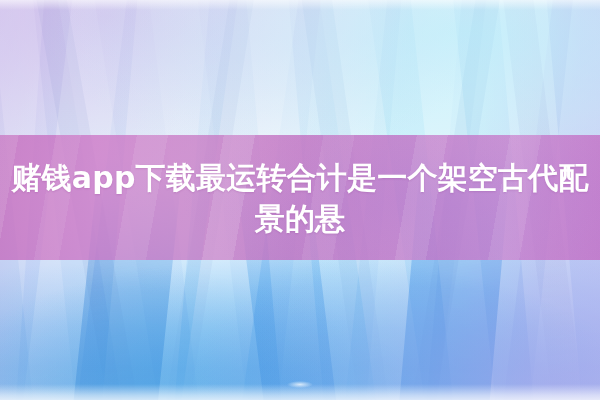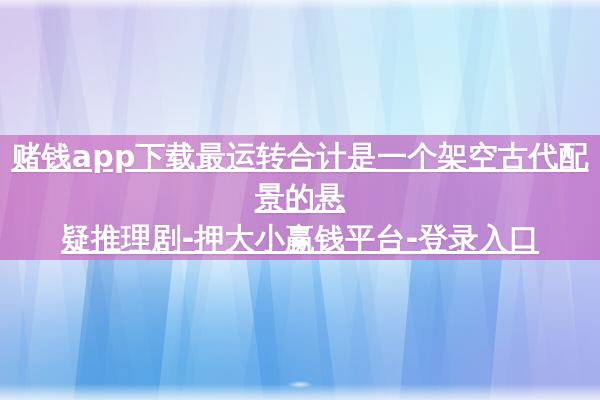--- a/index.html
+++ b/index.html
@@ -118,21 +118,20 @@
     width: 100%;
     box-sizing: border-box;
     text-align: center;
     color: #ffffff;
     font-weight: bold;
     font-size: 30px;
     line-height: 41px;
     letter-spacing: 0.2px;
     text-shadow: 0 1px 2px rgba(120,40,120,0.18);
     white-space: normal;
-    text-decoration: underline;
   }
 
   
   .bottom-glow {
     position: absolute;
     left: 0; right: 0; bottom: 0;
     height: 16px;
     background: linear-gradient(180deg, rgba(255,255,255,0.0) 0%, rgba(255,255,255,0.55) 70%, rgba(255,255,255,0.72) 100%);
   }
   .bottom-speck {
@@ -192,19 +191,18 @@
       </div>
   </div>
 
   <div class="bg-wash-b"></div>
 
   <div class="top-glow"></div>
 
   <div class="band">
     <div class="band-streaks"></div>
     <div class="headline">赌钱app下载最运转合计是一个架空古代配景的悬</div>
-    <div class="headline">疑推理剧-押大小赢钱平台-登录入口</div>
   </div>
 
   <div class="bottom-glow"></div>
   <div class="bottom-speck"></div>
 
 </div>
 
 </body></html>

